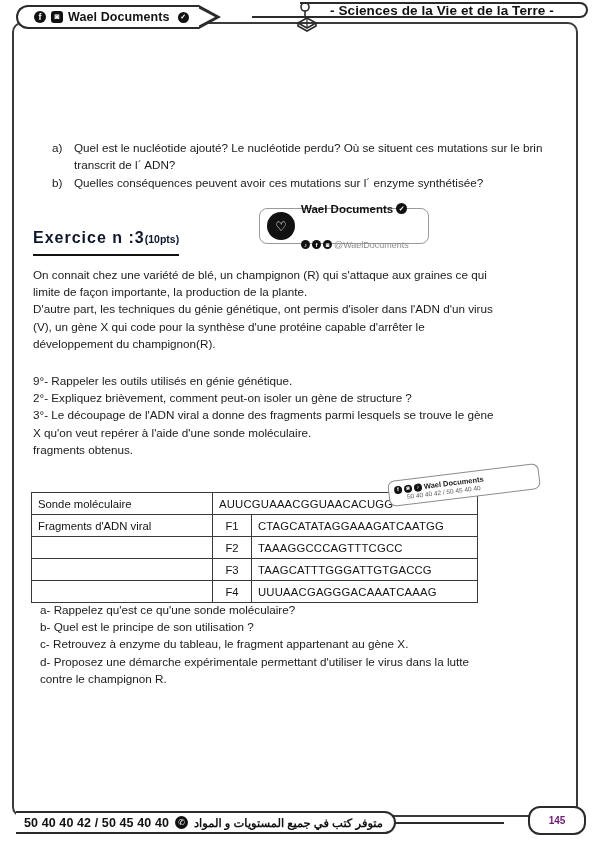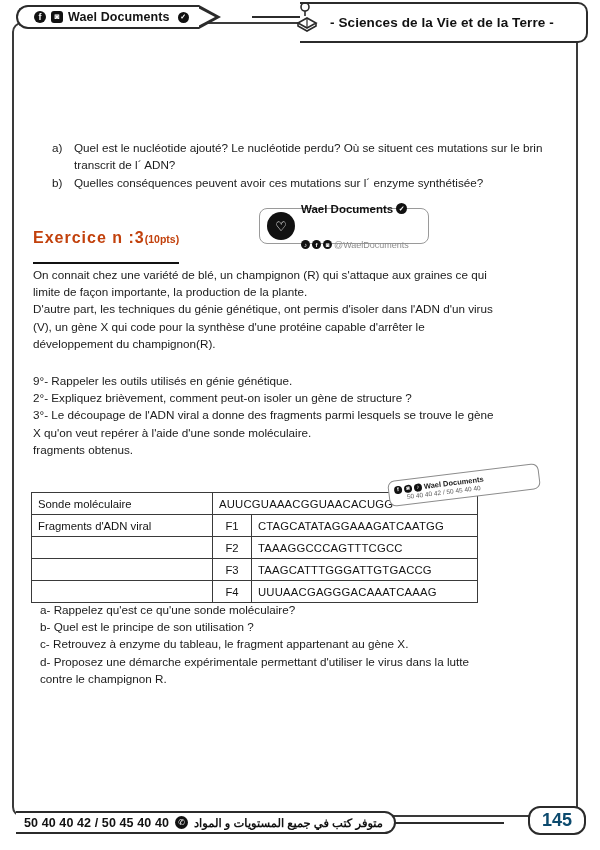--- a/index.html
+++ b/index.html
@@ -96,21 +96,21 @@
     height: 2px;
     background: #2b2b2b;
   }
 
   
   .subject-banner {
     position: absolute;
     left: 300px;
     top: 2px;
     right: 12px;
-    height: 41px;
+    height: 16px;
     border: 2px solid #2b2b2b;
     border-left: none;
     border-radius: 0 10px 10px 0;
     background: #fff;
     display: flex;
     align-items: center;
     box-sizing: border-box;
     padding-left: 30px;
   }
   .subject-title {
@@ -179,23 +179,23 @@
   .q-marker { width: 15px; flex: none; }
   .q-text { flex: 1; }
 
   
   .exercise-head {
     position: absolute;
     left: 33px;
     top: 229px;
     font-size: 16px;
     font-weight: bold;
-    color: #c2410c;
+    color: #0f172a;
     border-bottom: 2px solid #111;
-    padding-bottom: 15px;
+    padding-bottom: 7px;
     letter-spacing: 1px;
   }
   .exercise-pts {
     font-size: 10.5px;
     letter-spacing: 0;
   }
 
   
   .wm-center {
     position: absolute;
@@ -368,23 +368,23 @@
     height: 25px;
     border: 2px solid #2b2b2b;
     border-radius: 12px;
     background: #fff;
     display: flex;
     align-items: center;
     justify-content: center;
     z-index: 6;
   }
   .page-num {
-    font-size: 18px;
-    font-weight: bold;
-    color: #0c4a6e;
+    font-size: 10px;
+    font-weight: bold;
+    color: #701a75;
   }
 </style>
 </head>
 <body>
 
 <div id="page-frame"></div>
 
 <div id="header-zone">
 
   <div class="pencil-banner">

